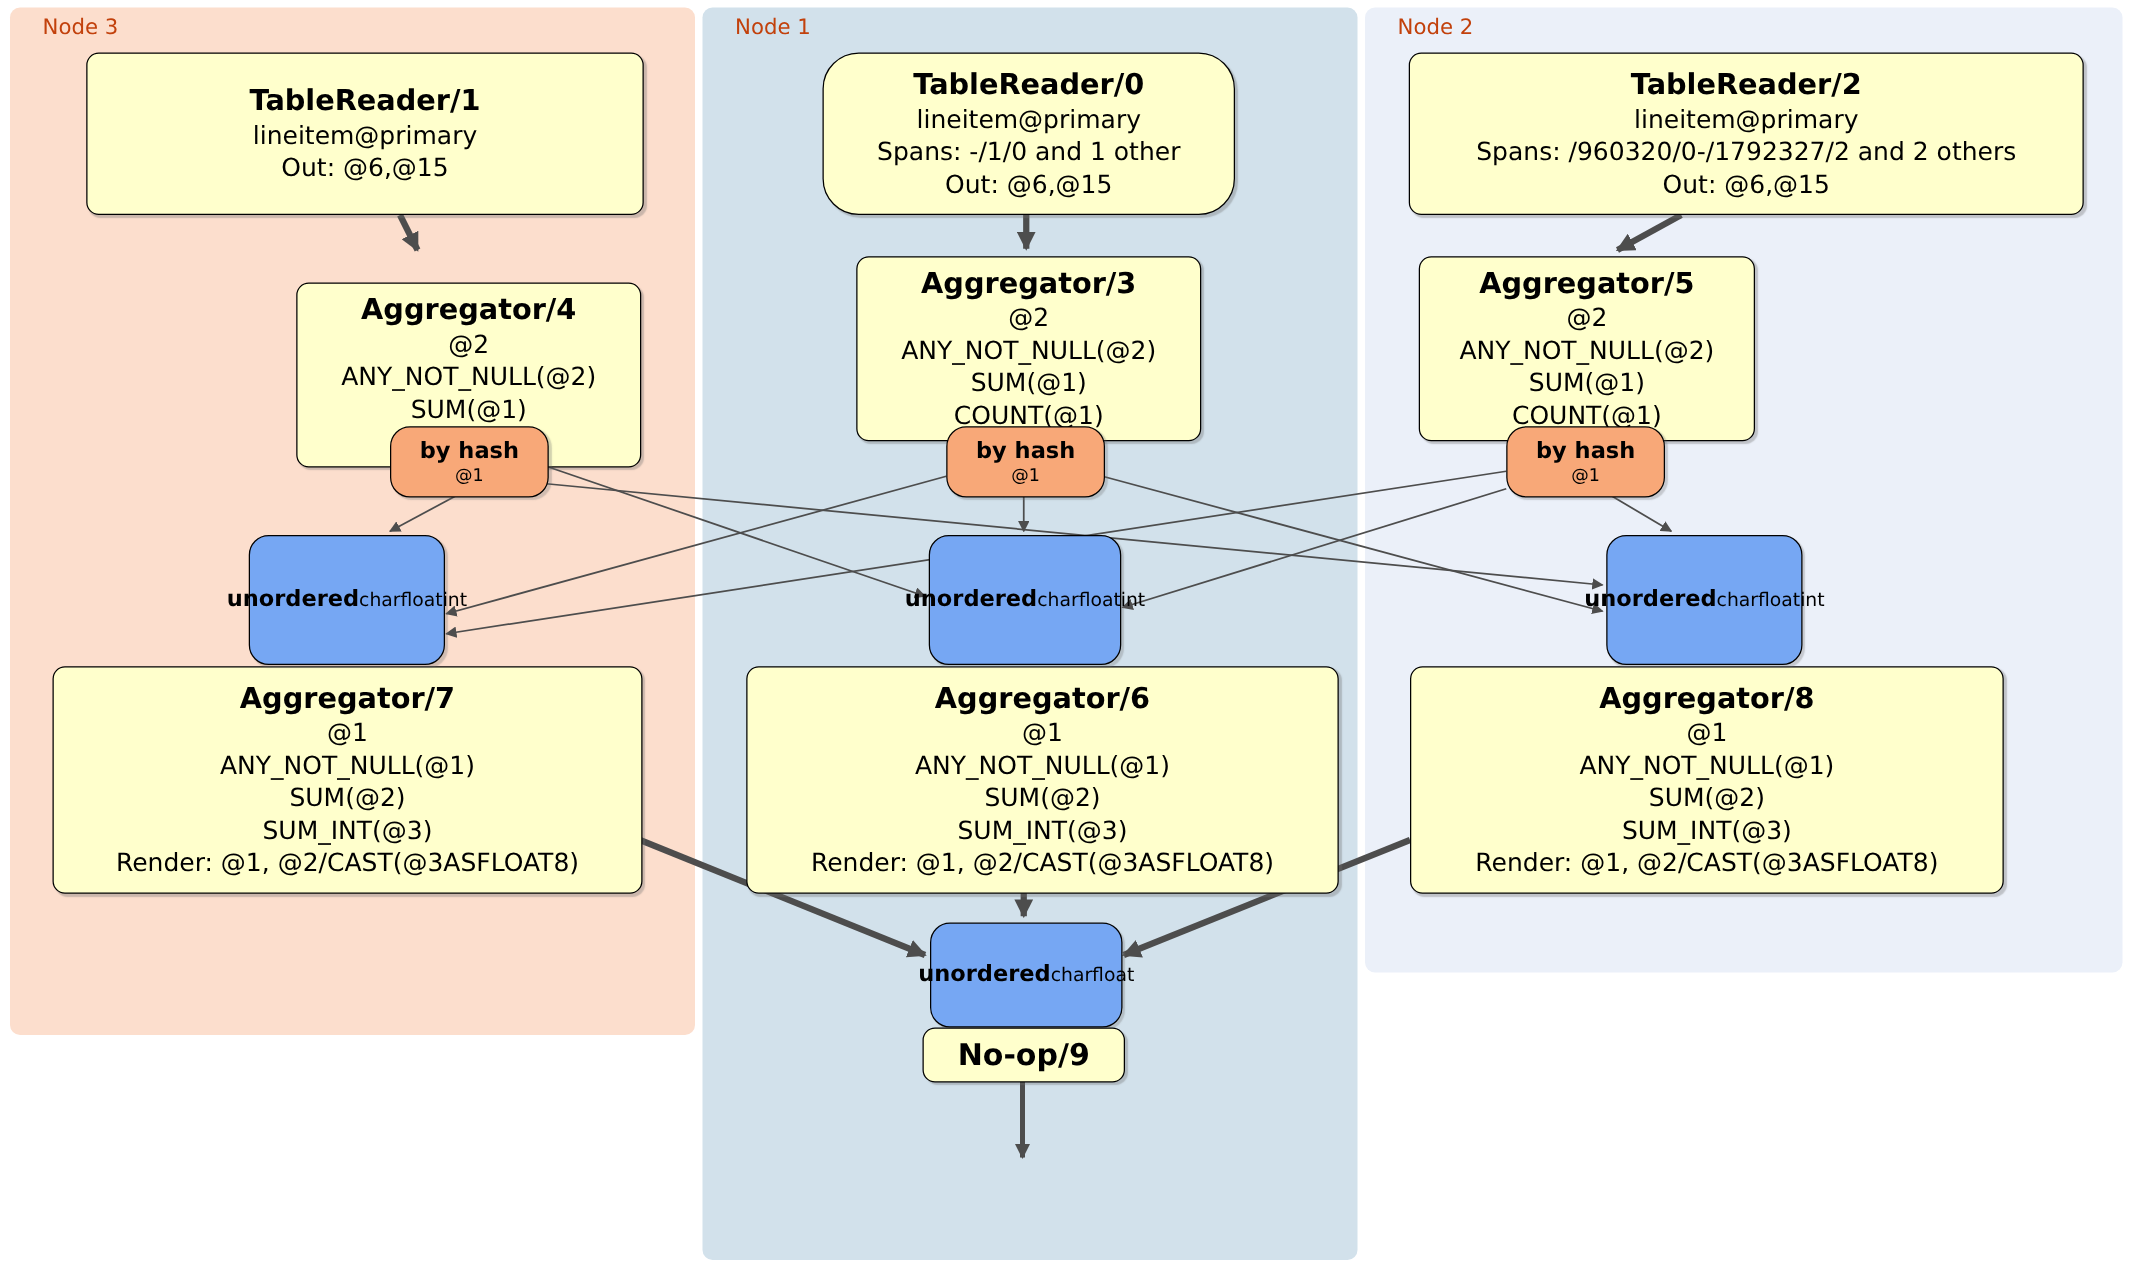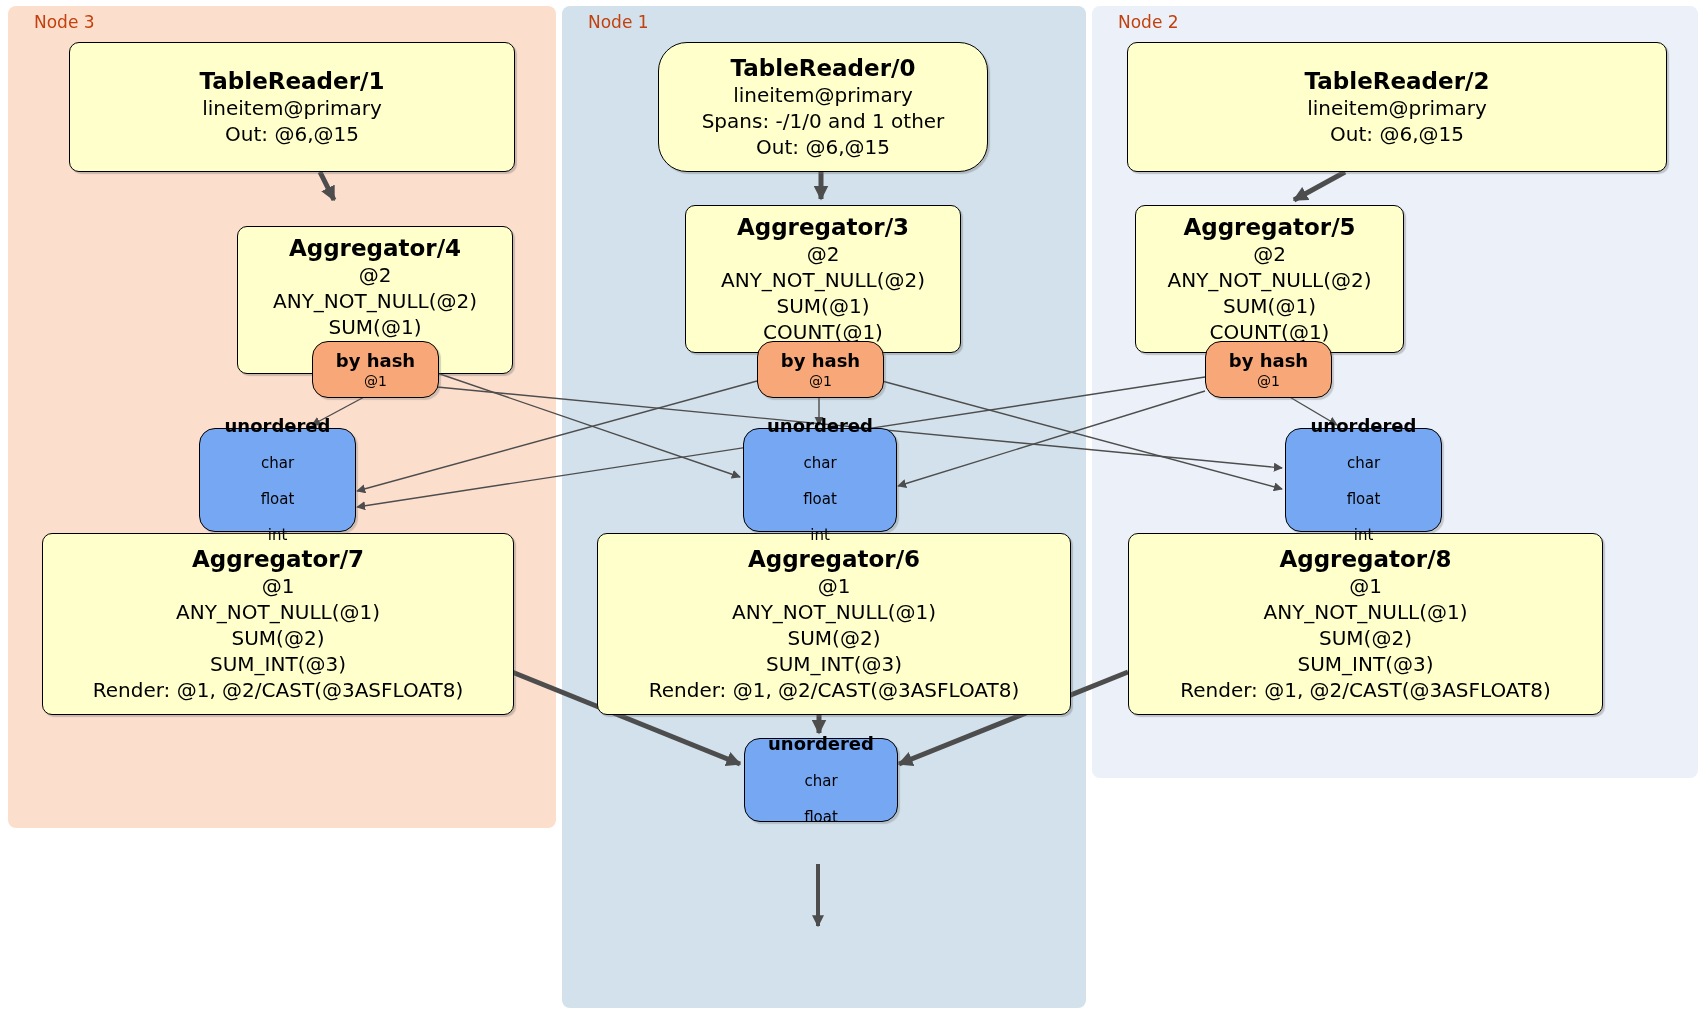--- a/index.html
+++ b/index.html
@@ -31,22 +31,22 @@
   .router{
     position:absolute;background:var(--router_bg);border:1.6px solid var(--border);
     border-radius:16px;display:flex;flex-direction:column;align-items:center;justify-content:center;
     text-align:right;box-shadow:2px 2px 1px rgba(110,110,110,0.3);
   }
   .router .title{font-weight:700;font-size:18px;line-height:22px;}
   .router .line{font-size:14px;line-height:18px;}
 
   .sync{
     position:absolute;background:var(--sync_bg);border:1.6px solid var(--border);
-    border-radius:16px;display:flex;flex-direction:column;align-items:center;justify-content:center;
-    text-align:left;box-shadow:2px 2px 1px rgba(110,110,110,0.3);gap:16px;
+    border-radius:16px;display:flex;flex-direction:row;align-items:center;justify-content:center;
+    text-align:left;box-shadow:2px 2px 1px rgba(110,110,110,0.3);
   }
   .sync .title{font-weight:700;font-size:18px;line-height:22px;}
   .sync .line{font-size:15px;line-height:20px;}
 </style>
 </head>
 <body>
 
 <div id="stage">
 
   <div class="region" id="region-node3" style="left:8px;top:6px;width:548px;height:822px;">
@@ -99,20 +99,21 @@
   <div class="pbox" style="left:658px;top:42px;width:328px;height:128px;border-radius:29px;">
     <div class="title">TableReader/0</div>
     <div class="line">lineitem@primary</div>
     <div class="line">Spans: -/1/0 and 1 other</div>
     <div class="line">Out: @6,@15</div>
   </div>
 
   <div class="pbox" style="left:1127px;top:42px;width:538px;height:128px;">
     <div class="title">TableReader/2</div>
     <div class="line">lineitem@primary</div>
+    <div class="line">Spans: /960320/0-/1792327/2 and 2 others</div>
     <div class="line">Out: @6,@15</div>
   </div>
 
   <div class="pbox" style="left:237px;top:205px;width:274px;height:146px;margin-top:21px;">
     <div class="title">Aggregator/4</div>
     <div class="line">@2</div>
     <div class="line">ANY_NOT_NULL(@2)</div>
     <div class="line">SUM(@1)</div>
     <div class="line">COUNT(@1)</div>
   </div>
@@ -190,14 +191,17 @@
     <div class="line">char</div>
     <div class="line">float</div>
     <div class="line">int</div>
   </div>
   <div class="sync" style="left:744px;top:738px;width:152px;height:82px;">
     <div class="title">unordered</div>
     <div class="line">char</div>
     <div class="line">float</div>
   </div>
 
+  <div class="pbox small" style="left:738px;top:822px;width:160px;height:42px;">
+    <div class="title">No-op/9</div>
+  </div>
 
 </div>
 
 </body></html>

